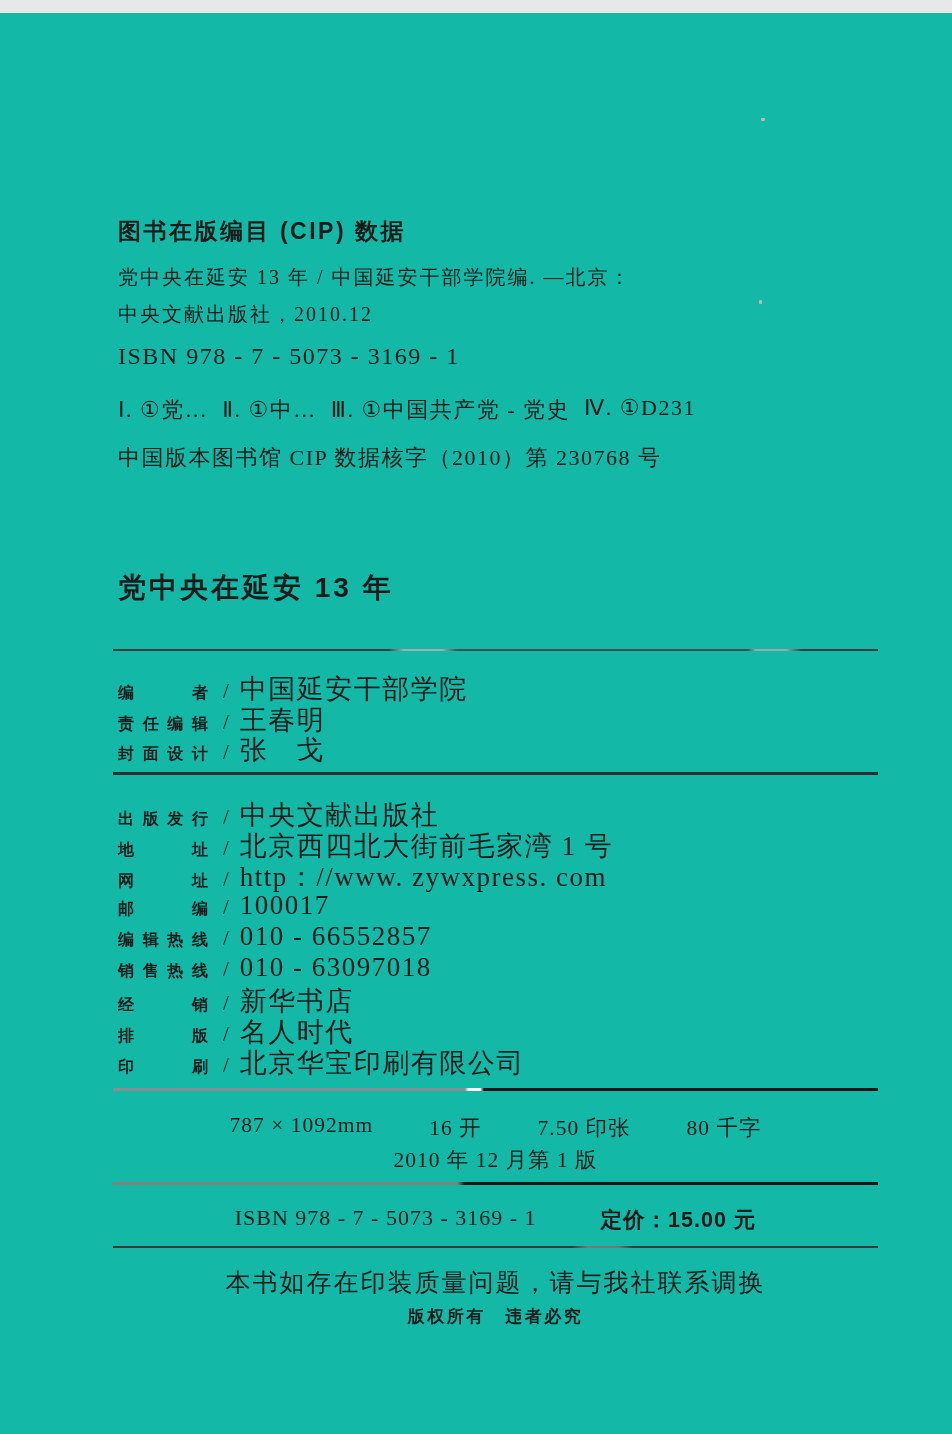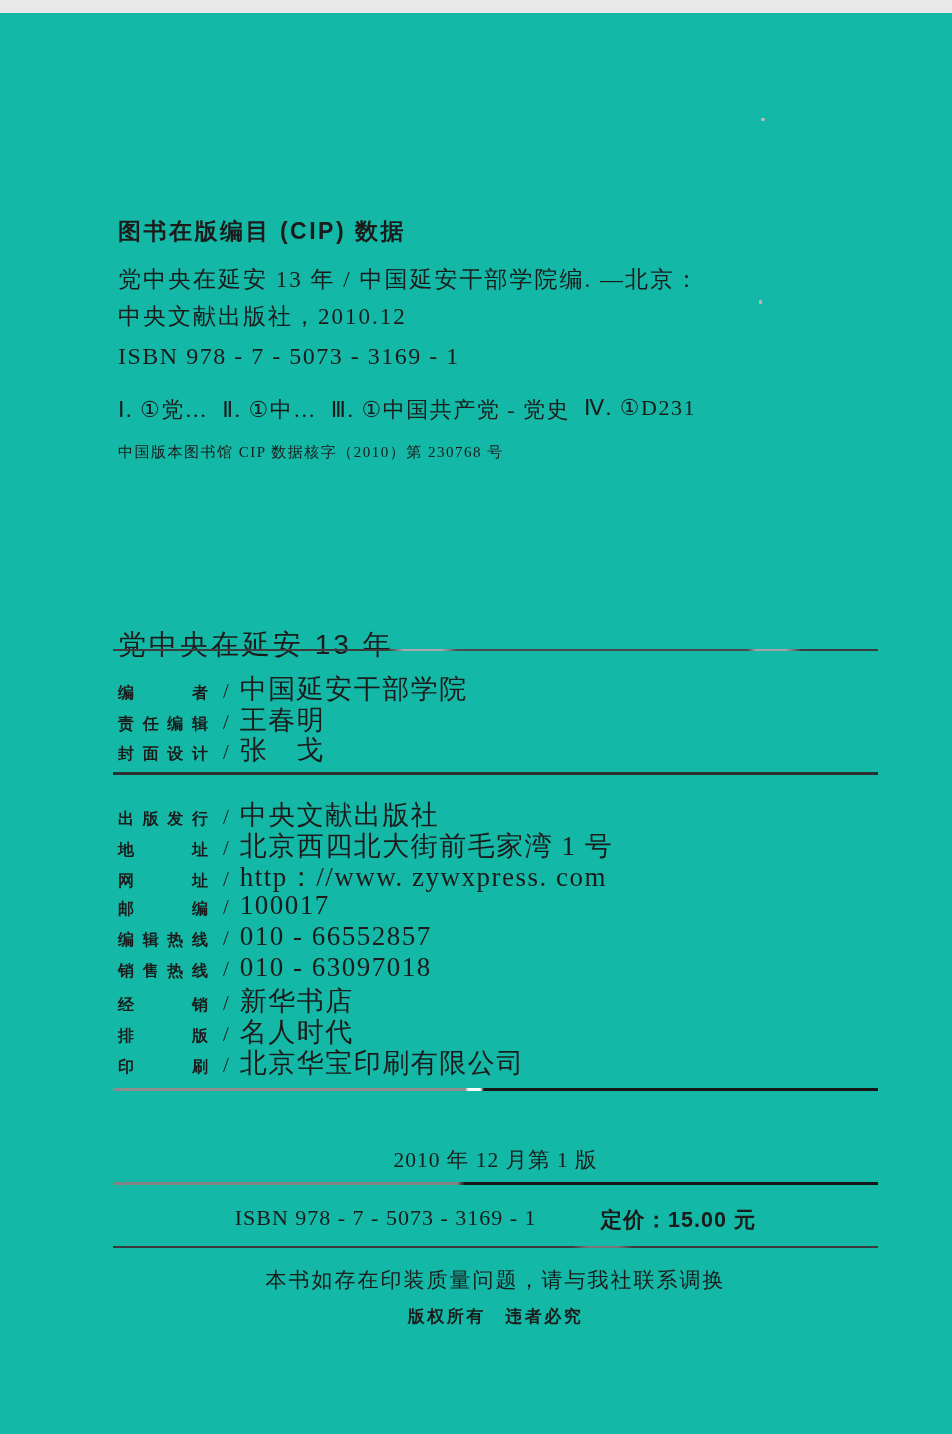--- a/index.html
+++ b/index.html
@@ -17,38 +17,38 @@
   .abs { position: absolute; left: 118px; white-space: nowrap; }
 
   
   .cip-header {
     top: 203px;
     font-family: "Liberation Sans", sans-serif;
     font-weight: bold;
     font-size: 23px;
     letter-spacing: 2.5px;
   }
-  .cip-line { font-size: 23px; letter-spacing: 2px; }
+  .cip-line { font-size: 20px; letter-spacing: 2px; }
   .cip-l1 { top: 251px; }
   .cip-l2 { top: 288px; }
   .cip-isbn { top: 330px; font-size: 24px; letter-spacing: 1.5px; }
   .classification {
     top: 382px;
     display: flex;
     gap: 14px;
     font-size: 22px;
     letter-spacing: 1.5px;
   }
-  .cip-number { top: 430px; font-size: 15px; letter-spacing: 1.5px; }
+  .cip-number { top: 430px; font-size: 22px; letter-spacing: 1.5px; }
 
   
   .book-title {
-    top: 613px;
-    font-family: "Liberation Sans", sans-serif;
-    font-weight: normal;
+    top: 556px;
+    font-family: "Liberation Sans", sans-serif;
+    font-weight: bold;
     font-size: 28px;
     letter-spacing: 3px;
   }
 
   
   .divider { position: absolute; left: 113px; width: 765px; }
   .div-1 { top: 636px; height: 2px;
     background: linear-gradient(90deg,#3c3c3c 0 36%,#aaa 38% 43%,#4a4a4a 45% 83%,#a5a5a5 84% 88%,#3c3c3c 90% 100%); }
   .div-2 { top: 759px; height: 3px; background: #2e2e2e; }
   .div-3 { top: 1075px; height: 3px;
@@ -82,21 +82,21 @@
     font-size: 21.5px;
     letter-spacing: 1px;
     white-space: nowrap;
   }
   .fmt-1 { top: 1100px; gap: 56px; }
   .fmt-2 { top: 1132px; gap: 90px; }
   .isbn-price { top: 1192px; gap: 64px; font-size: 22px; }
   .isbn-price .price { font-family: "Liberation Sans", sans-serif; font-weight: bold; font-size: 21.5px; }
 
   
-  .quality-note { top: 1253px; font-size: 21px; letter-spacing: 2px; }
+  .quality-note { top: 1253px; font-size: 25px; letter-spacing: 2px; }
   .copyright {
     top: 1292px;
     font-family: "Liberation Sans", sans-serif;
     font-weight: bold;
     font-size: 17px;
     letter-spacing: 2.5px;
   }
   .centered { left: 113px; width: 765px; text-align: center; }
 
   .speck { position: absolute; background: #b8b8b8; border-radius: 1px; }
@@ -188,20 +188,26 @@
     <span class="val">名人时代</span>
   </div>
   <div class="abs row" style="top:1032px">
     <span class="lbl">印刷</span>
     <span class="sep">/</span>
     <span class="val">北京华宝印刷有限公司</span>
   </div>
 
   <div class="divider div-3"></div>
 
+  <div class="center-line fmt-1">
+    <span>787 × 1092mm</span>
+    <span>16 开</span>
+    <span>7.50 印张</span>
+    <span>80 千字</span>
+  </div>
   <div class="center-line fmt-2">
     <span>2010 年 12 月第 1 版</span>
   </div>
 
   <div class="divider div-4"></div>
 
   <div class="center-line isbn-price">
     <span>ISBN 978 - 7 - 5073 - 3169 - 1</span>
     <span class="price">定价：15.00 元</span>
   </div>

